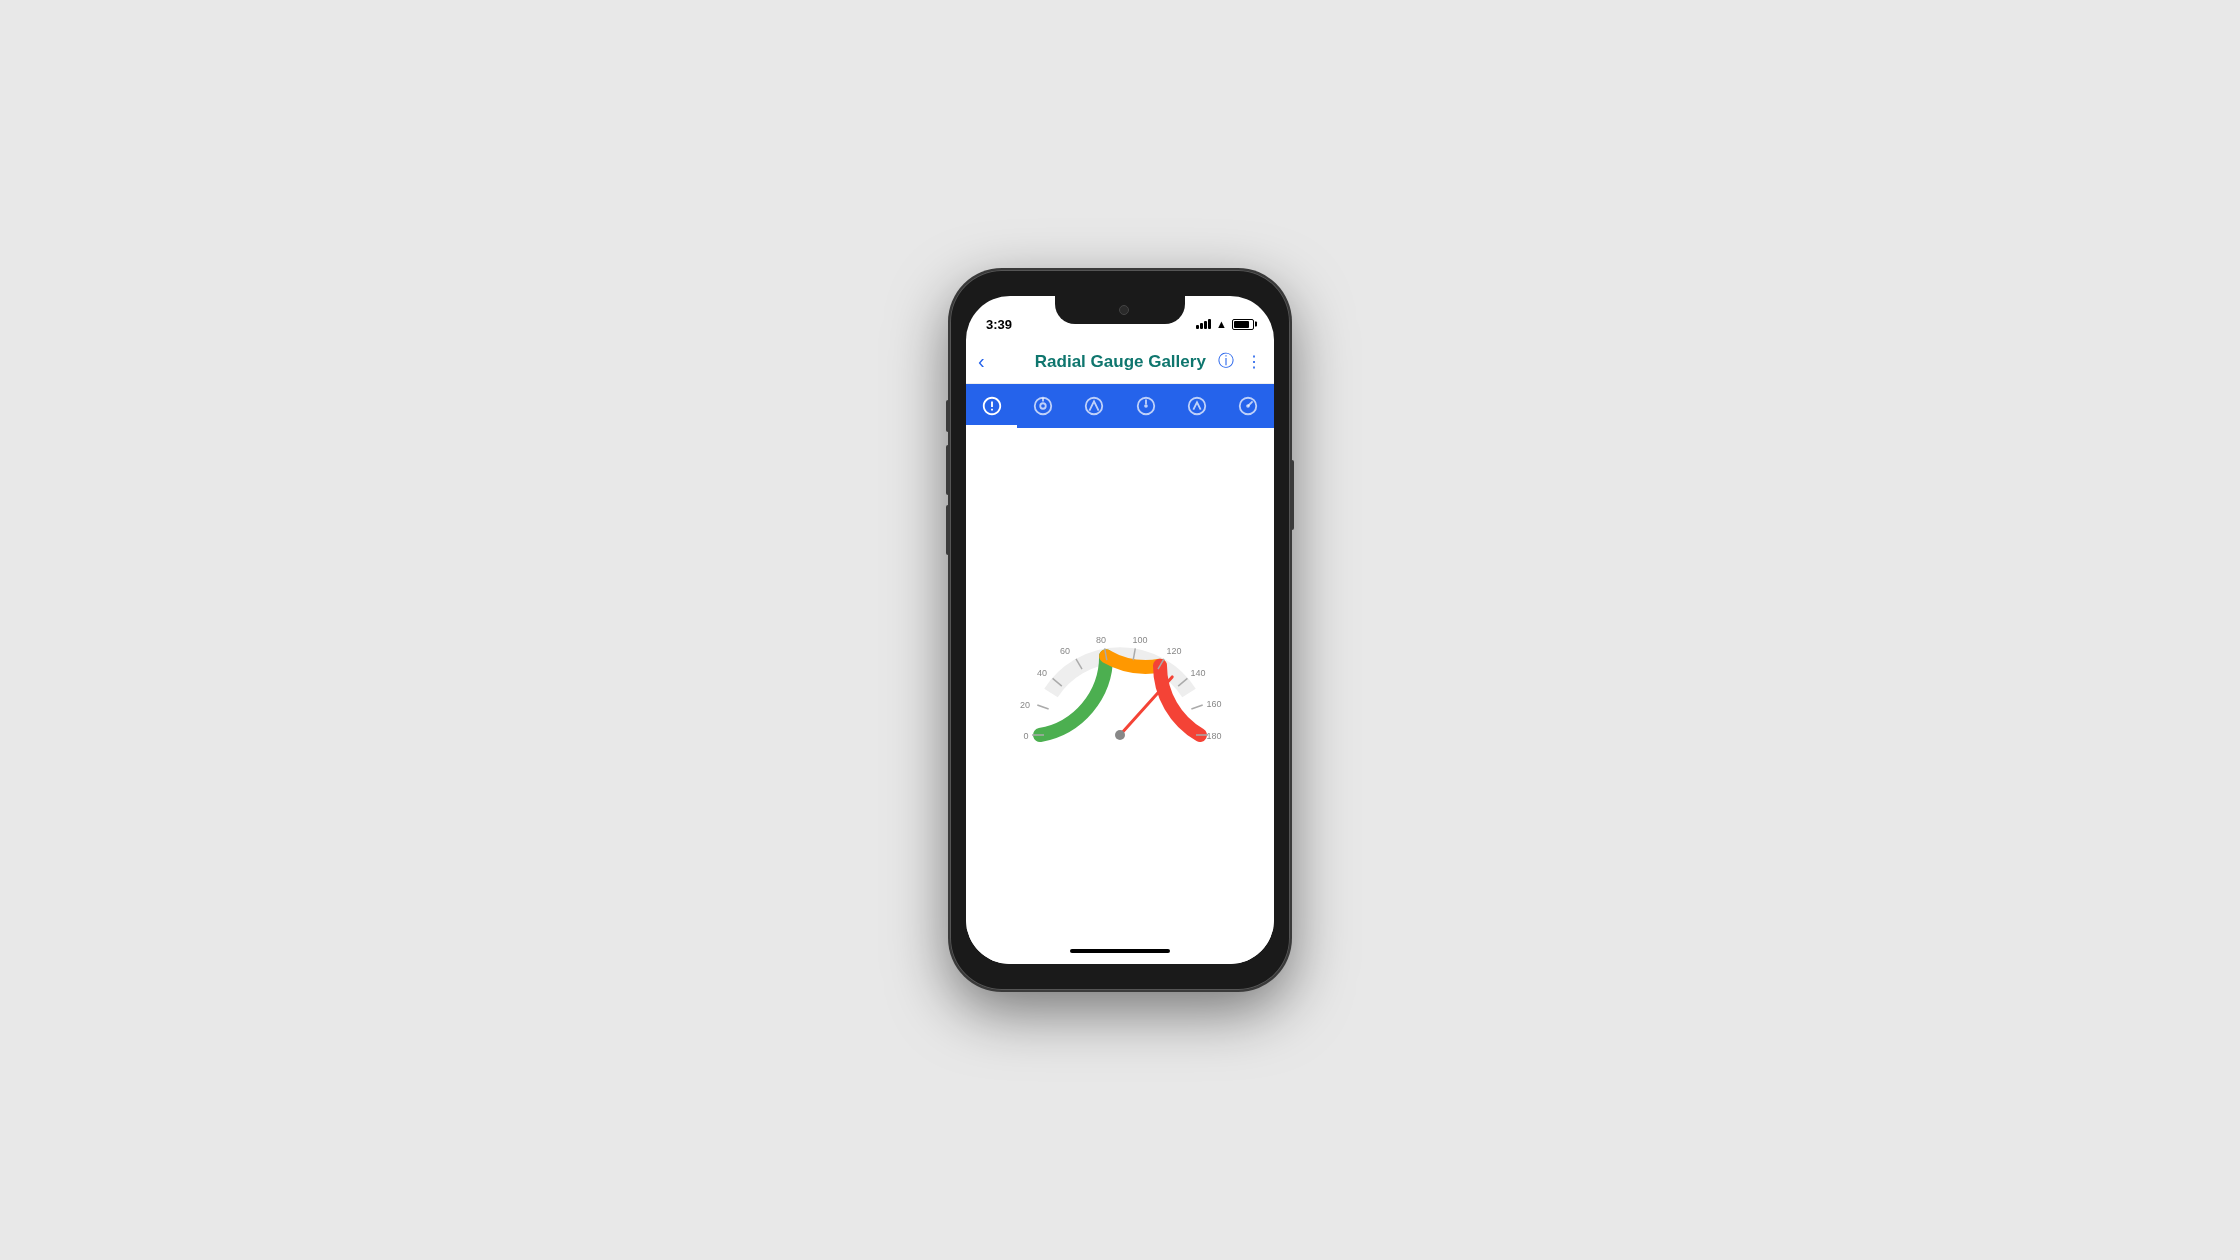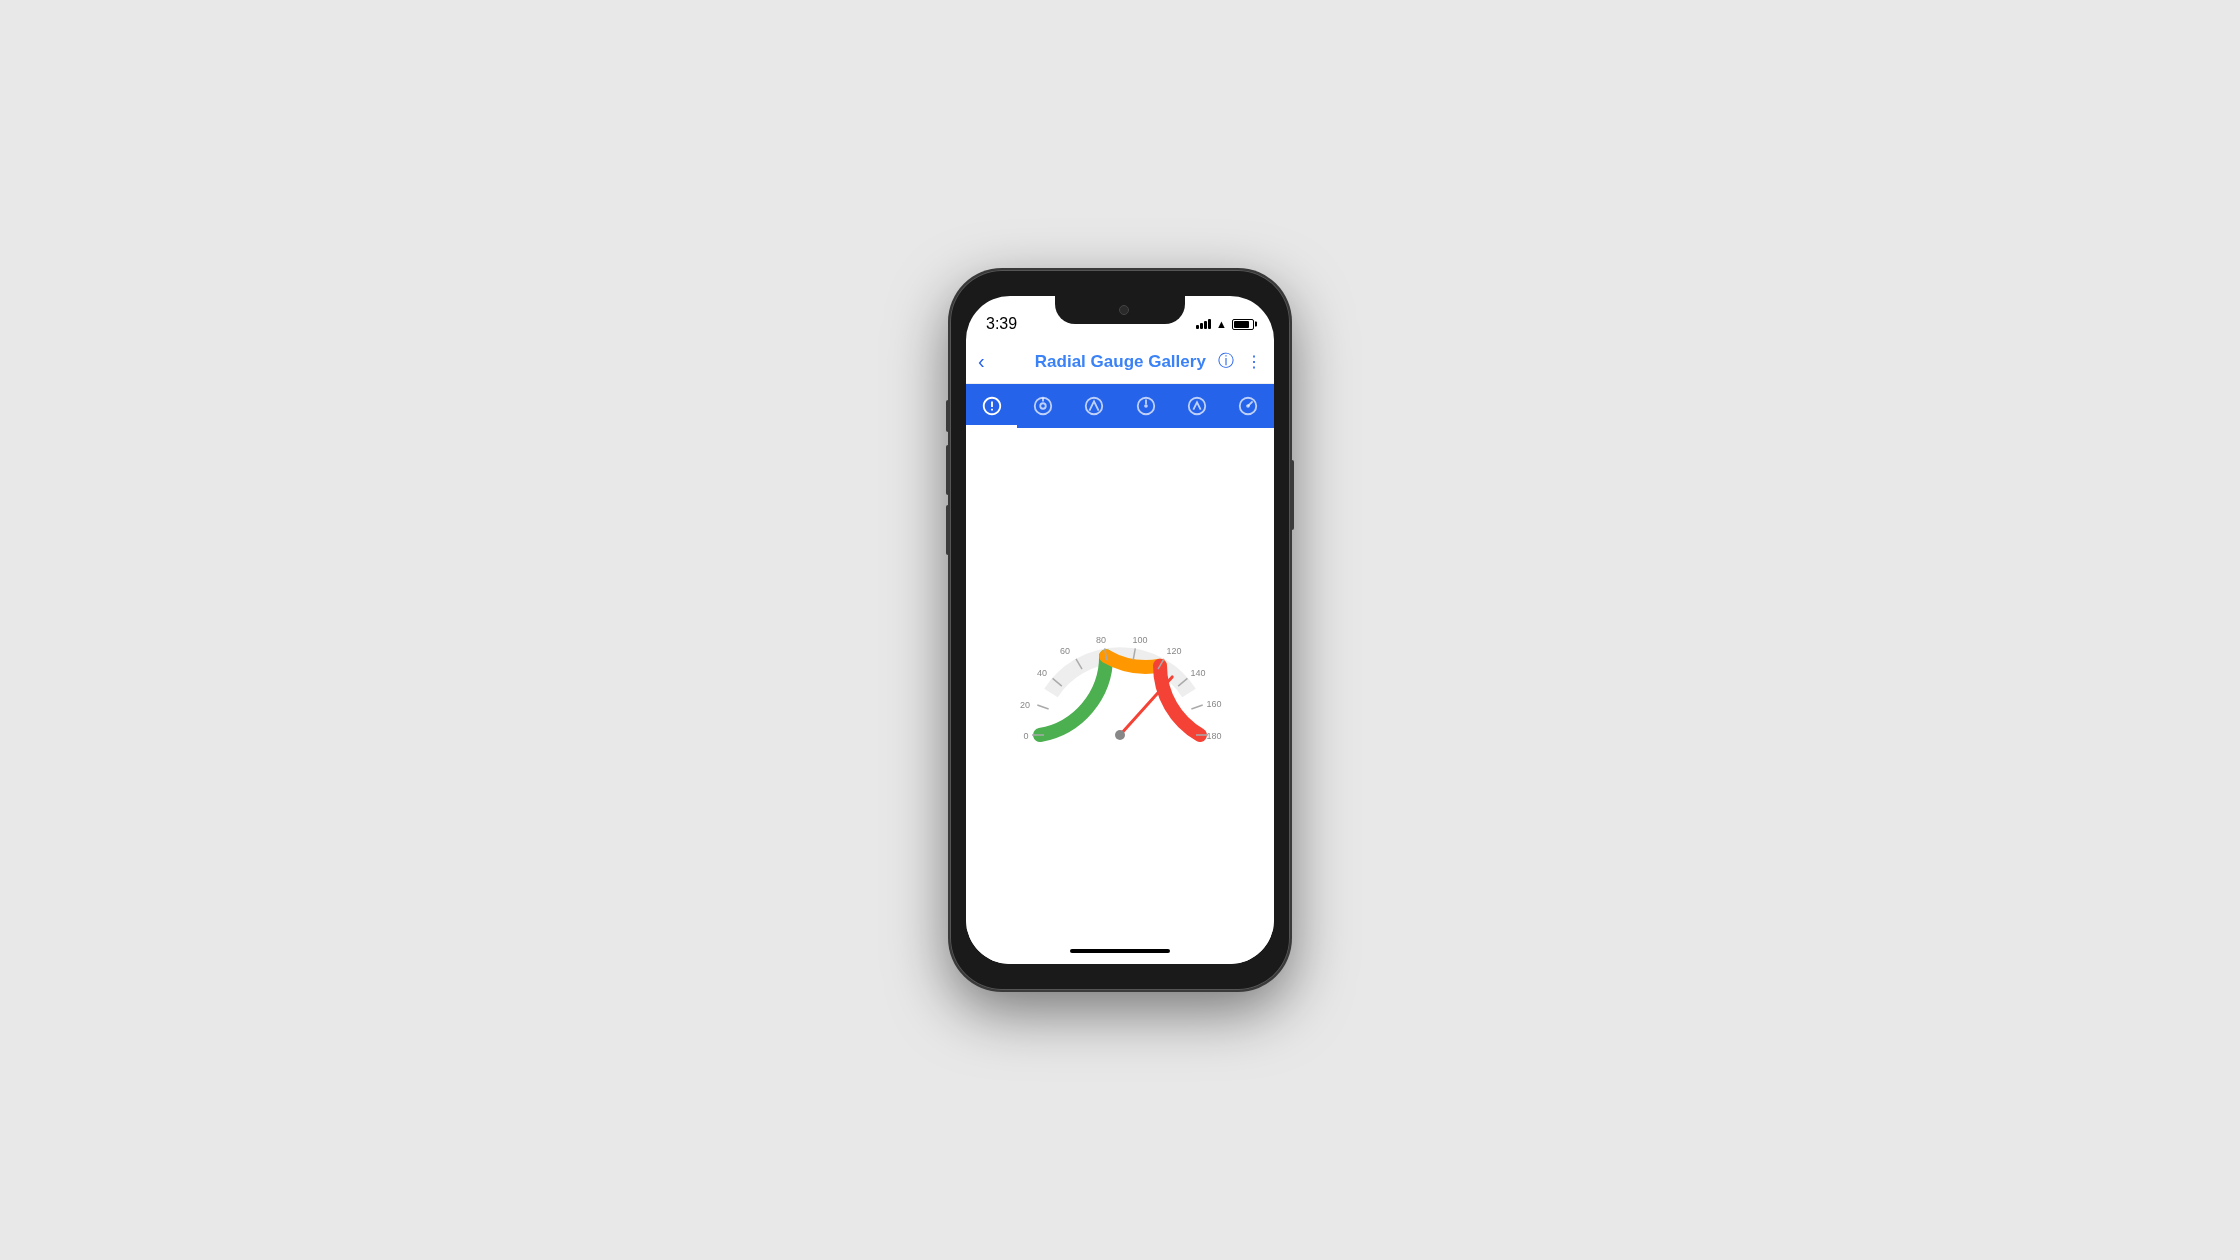--- a/index.html
+++ b/index.html
@@ -104,22 +104,22 @@
     .status-bar {
       height: 44px;
       padding: 12px 20px 0;
       display: flex;
       justify-content: space-between;
       align-items: center;
       flex-shrink: 0;
       z-index: 5;
     }
     .status-time {
-      font-size: 16px;
-      font-weight: 400;
+      font-size: 13px;
+      font-weight: 700;
       color: #000;
     }
     .status-icons {
       display: flex;
       align-items: center;
       gap: 5px;
     }
     .signal-bars {
       display: flex;
       align-items: flex-end;
@@ -176,21 +176,21 @@
       color: #2563eb;
       font-size: 20px;
       margin-right: 8px;
       cursor: pointer;
     }
     .app-bar-title {
       flex: 1;
       text-align: center;
       font-size: 17px;
       font-weight: 600;
-      color: #3b82f6;
+      color: #0f766e;
       margin-right: -30px;
     }
     .app-bar-actions {
       display: flex;
       align-items: center;
       gap: 12px;
     }
     .app-bar-icon {
       color: #2563eb;
       font-size: 16px;

